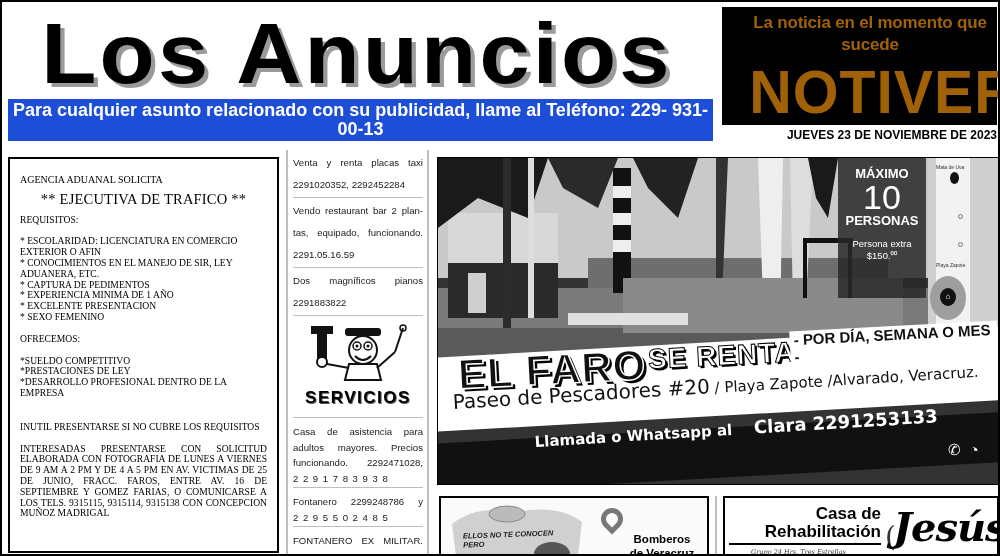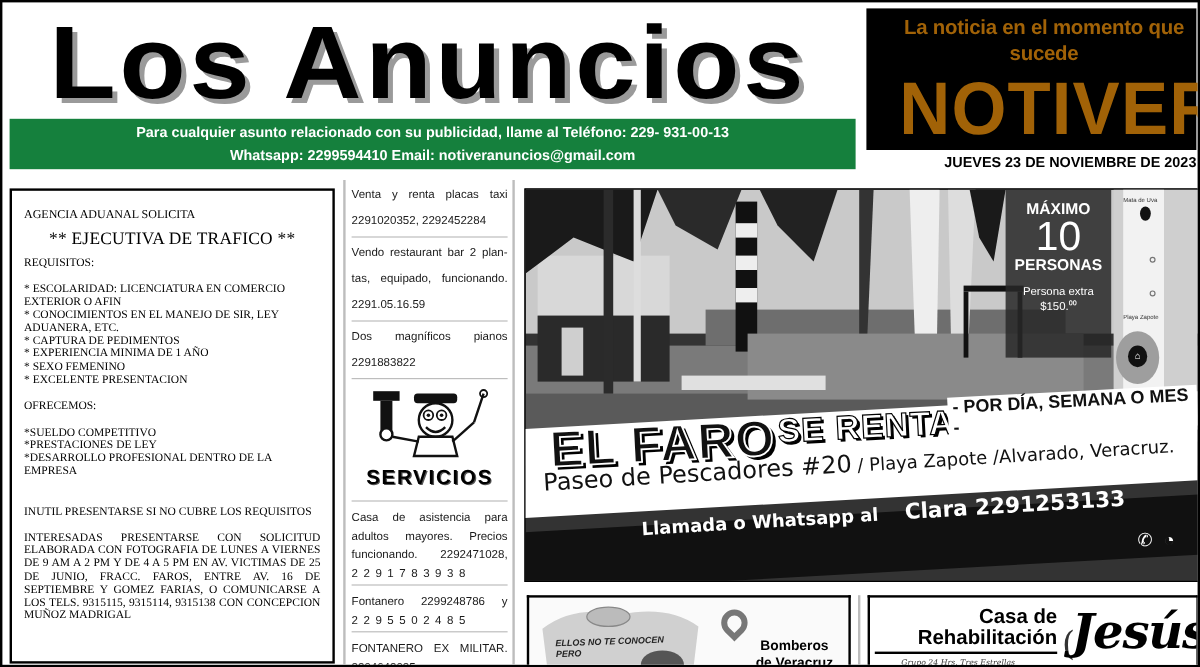--- a/index.html
+++ b/index.html
@@ -5,22 +5,22 @@
   * { box-sizing: border-box; margin: 0; padding: 0; }
   html, body { width: 1000px; height: 556px; overflow: hidden; background: #ffffff; }
   body { position: relative; font-family: "Liberation Sans", sans-serif; color: #000; }
 
   .page { position: absolute; left: 0; top: 0; width: 1000px; height: 556px; background: #fff; border: 2px solid #000; overflow: hidden; }
 
   
   .masthead-title { position: absolute; left: 20px; top: 6px; width: 670px; height: 90px; text-align: center;
     font-family: "Liberation Sans", sans-serif; font-weight: 900; font-size: 86px; line-height: 90px; letter-spacing: 3px;
     color: #000; text-shadow: 4px 4px 0 #9a9a9a; transform: scaleX(1.05); transform-origin: center; }
-  .contact-bar { position: absolute; left: 6px; top: 97px; width: 705px; height: 42px; background: #15803d; color: #fff;
-    text-align: center; font-family: "Liberation Sans", sans-serif; font-weight: 700; font-size: 12px; line-height: 19px; padding-top: 2px; }
+  .contact-bar { position: absolute; left: 6px; top: 97px; width: 705px; height: 42px; background: #1d4ed8; color: #fff;
+    text-align: center; font-family: "Liberation Sans", sans-serif; font-weight: 700; font-size: 18px; line-height: 19px; padding-top: 2px; }
 
   .brand-box { position: absolute; left: 720px; top: 5px; width: 275px; height: 118px; background: #000; color: #a16207; text-align: center; padding-left: 21px; }
   .brand-tagline { font-family: "Liberation Sans", sans-serif; font-weight: 700; font-size: 17px; line-height: 22px; padding-top: 5px; letter-spacing: -0.2px; }
   .brand-name { font-family: "Liberation Sans", sans-serif; font-weight: 900; font-size: 62px; line-height: 72px; letter-spacing: 1px; transform: scaleX(0.95); }
   .brand-date { position: absolute; left: 720px; top: 125px; width: 275px; text-align: right; font-family: "Liberation Sans", sans-serif; font-weight: 700; font-size: 12px; line-height: 16px; }
 
   
   .job-ad { position: absolute; left: 6px; top: 155px; width: 271px; height: 396px; border: 2px solid #000;
     font-family: "Liberation Serif", serif; font-size: 9.6px; line-height: 10.8px; padding: 16px 10px; text-transform: uppercase; }
   .job-ad .head { font-size: 10px; margin-bottom: 8px; }
@@ -112,22 +112,22 @@
 
   <div class="job-ad">
     <div class="head">AGENCIA ADUANAL SOLICITA</div>
     <div class="title">** EJECUTIVA DE TRAFICO **</div>
     <div class="section">REQUISITOS:</div>
     <div class="section">
       <div>* ESCOLARIDAD: LICENCIATURA EN COMERCIO EXTERIOR O AFIN</div>
       <div>* CONOCIMIENTOS EN EL MANEJO DE SIR, LEY ADUANERA, ETC.</div>
       <div>* CAPTURA DE PEDIMENTOS</div>
       <div>* EXPERIENCIA MINIMA DE 1 AÑO</div>
+      <div>* EXCELENTE PRESENTACION</div>
       <div>* SEXO FEMENINO</div>
-      <div>* EXCELENTE PRESENTACION</div>
     </div>
     <div class="section">OFRECEMOS:</div>
     <div class="section">
       <div>*SUELDO COMPETITIVO</div>
       <div>*PRESTACIONES DE LEY</div>
       <div>*DESARROLLO PROFESIONAL DENTRO DE LA EMPRESA</div>
     </div>
     <div class="gap"></div>
     <div class="section">INUTIL PRESENTARSE SI NO CUBRE LOS REQUISITOS</div>
     <div class="just">INTERESADAS PRESENTARSE CON SOLICITUD ELABORADA CON FOTOGRAFIA DE  LUNES A VIERNES DE  9 AM A 2 PM Y DE 4 A 5 PM EN AV. VICTIMAS DE 25 DE JUNIO, FRACC. FAROS, ENTRE AV. 16 DE SEPTIEMBRE  Y GOMEZ FARIAS, O COMUNICARSE A LOS TELS. 9315115, 9315114, 9315138 CON CONCEPCION MUÑOZ MADRIGAL</div>

